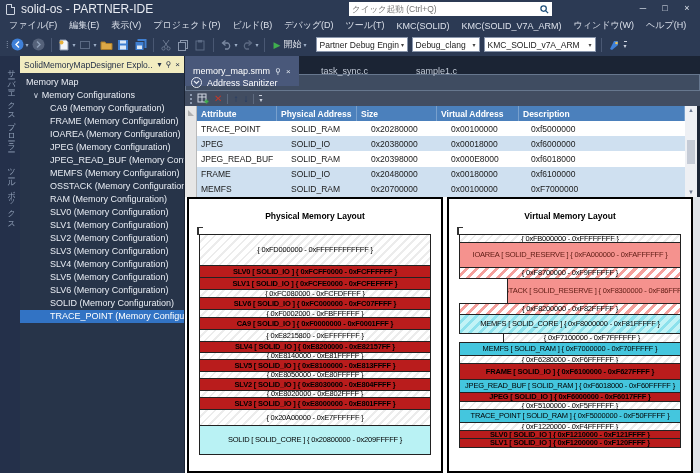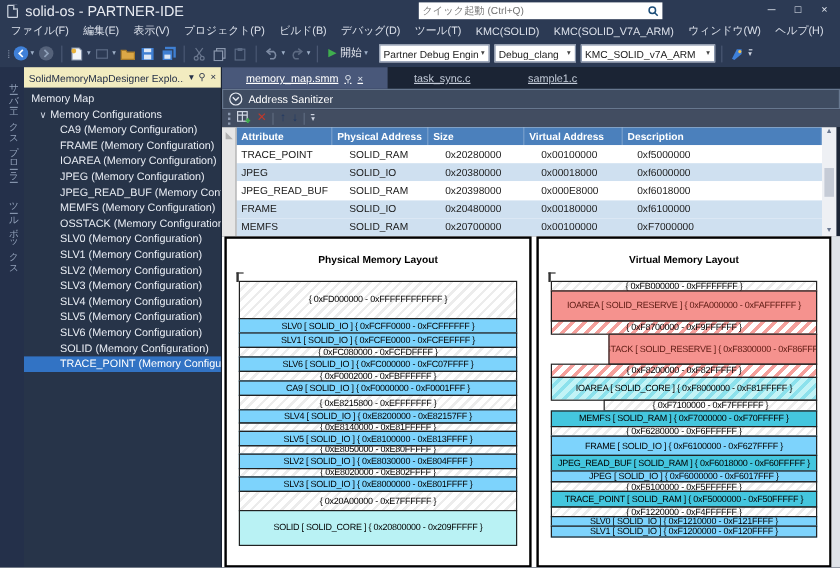--- a/index.html
+++ b/index.html
@@ -45,21 +45,21 @@
   .exp-ico { font-size:8px; color:#253048; }
   .tree { padding-top:3px; font-size:9px; color:#e9edf4; }
   .tree-row { height:13px; line-height:13px; white-space:nowrap; overflow:hidden; padding-left:6px; }
   .tree-group { padding-left:13px; }
   .chev { display:inline-block; font-size:8px; margin-right:3px; color:#cfd6e2; }
   .tree-item { padding-left:30px; }
   .tree-item.selected { background:#3273c4; color:#fff; }
 
   .main { position:absolute; left:185px; top:56px; right:0; bottom:0; background:#1c2636; }
   .tabstrip { height:18px; background:#1b2434; display:flex; }
-  .tab { height:18px; display:flex; align-items:center; padding:0 20px; font-size:9px; color:#c3cbd8; gap:5px;text-decoration:underline; }
+  .tab { height:30px; display:flex; align-items:center; padding:0 8px; font-size:9px; color:#c3cbd8; gap:5px; }
   .tab.active { background:#49587a; color:#fff; }
   .tab:not(.active) { width:92px; justify-content:center; }
   .tab-ico { font-size:8px; color:#dfe5ee; }
 
   .section-header { height:17px; background:#3f4c61; border:1px solid #67778e; display:flex; align-items:center; gap:5px; padding:0 5px; color:#fff; font-size:9px; }
   .circle-chev { width:11px; height:11px; border:1px solid #e7ebf2; border-radius:50%; display:flex; align-items:center; justify-content:center; flex:none; }
   .circle-chev svg { display:block; }
 
   .mini-toolbar { height:15px; background:#424d61; display:flex; align-items:center; gap:5px; padding:0 5px; }
   .mini-grip { height:10px; border-left:2px dotted #8d9ab0; }
@@ -87,21 +87,21 @@
   .diagrams { position:absolute; left:0; right:0; top:141px; bottom:0; background:#fff; display:flex; }
   .panel { background:#fff; border:2px solid #000; overflow:hidden; }
   .panel.left { width:256px; flex:none; margin-left:2px; }
   .panel.right { flex:1; margin-left:4px; }
   .vscroll { width:7px; background:#dfe3e8; flex:none; }
   .panel-title { text-align:center; font-size:8.5px; font-weight:bold; color:#000; margin-top:12px; }
   .blocks { margin:14px 10px 0 10px; position:relative; }
   .tick { position:absolute; left:-2px; top:-7px; width:6px; height:8px; border-left:2px solid #333; border-top:1px solid #333; }
   .blk { border:1px solid #222; margin-top:-1px; display:flex; align-items:center; justify-content:center; font-size:7.5px; line-height:1; letter-spacing:-0.2px; white-space:nowrap; overflow:hidden; color:#000; }
   .blk.hatch     { background:repeating-linear-gradient(135deg,#ffffff 0 4px,#ececec 4px 6px); }
-  .blk.green     { background:#7dd3fc; }
+  .blk.green     { background:#b91c1c;font-weight:bold; }
   .blk.blue      { background:#44c6de; }
   .blk.cyan      { background:#b9f2f4; }
   .blk.red       { background:#f5928e; color:#5c1a12; }
   .blk.redhatch  { background:repeating-linear-gradient(135deg,#ffffff 0 4px,#f5a09c 4px 7px); }
   .blk.cyanhatch { background:repeating-linear-gradient(135deg,#c2f3f6 0 4px,#8ce1ec 4px 7px); }
 </style>
 </head>
 <body>
 
 <div class="app">
@@ -267,20 +267,21 @@
       <div class="tree-row">Memory Map</div>
       <div class="tree-row tree-group"><span class="chev">∨</span><span>Memory Configurations</span></div>
       <div>
           <div class="tree-row tree-item">CA9 (Memory Configuration)</div>
           <div class="tree-row tree-item">FRAME (Memory Configuration)</div>
           <div class="tree-row tree-item">IOAREA (Memory Configuration)</div>
           <div class="tree-row tree-item">JPEG (Memory Configuration)</div>
           <div class="tree-row tree-item">JPEG_READ_BUF (Memory Configurat</div>
           <div class="tree-row tree-item">MEMFS (Memory Configuration)</div>
           <div class="tree-row tree-item">OSSTACK (Memory Configuration)</div>
+          <div class="tree-row tree-item">RAM (Memory Configuration)</div>
           <div class="tree-row tree-item">SLV0 (Memory Configuration)</div>
           <div class="tree-row tree-item">SLV1 (Memory Configuration)</div>
           <div class="tree-row tree-item">SLV2 (Memory Configuration)</div>
           <div class="tree-row tree-item">SLV3 (Memory Configuration)</div>
           <div class="tree-row tree-item">SLV4 (Memory Configuration)</div>
           <div class="tree-row tree-item">SLV5 (Memory Configuration)</div>
           <div class="tree-row tree-item">SLV6 (Memory Configuration)</div>
           <div class="tree-row tree-item">SOLID (Memory Configuration)</div>
           <div class="tree-row tree-item selected">TRACE_POINT (Memory Configuratio</div>
         </div>
@@ -414,21 +415,21 @@
       </div>
       <div class="panel right">
         <div class="panel-title">Virtual Memory Layout</div>
         <div class="blocks">
           <span class="tick"></span>
         <div class="blk hatch" style="height: 9px;">{ 0xFB000000 - 0xFFFFFFFF }</div>
             <div class="blk red" style="height: 26px;">IOAREA [ SOLID_RESERVE ]  { 0xFA000000 - 0xFAFFFFFF }</div>
             <div class="blk redhatch" style="height: 12px;">{ 0xF8700000 - 0xF9FFFFFF }</div>
             <div class="blk red" style="height: 26px; margin-left: 48px;">OSSTACK [ SOLID_RESERVE ]  { 0xF8300000 - 0xF86FFFFF }</div>
             <div class="blk redhatch" style="height: 12px;">{ 0xF8200000 - 0xF82FFFFF }</div>
-            <div class="blk cyanhatch" style="height: 20px;">IOAREA [ SOLID_CORE ]  { 0xF8000000 - 0xF81FFFFF }</div>
+            <div class="blk cyanhatch" style="height: 20px;">MEMFS [ SOLID_CORE ]  { 0xF8000000 - 0xF81FFFFF }</div>
             <div class="blk hatch" style="height: 10px; margin-left: 44px;">{ 0xF7100000 - 0xF7FFFFFF }</div>
             <div class="blk blue" style="height: 14px;">MEMFS [ SOLID_RAM ]  { 0xF7000000 - 0xF70FFFFF }</div>
             <div class="blk hatch" style="height: 9px;">{ 0xF6280000 - 0xF6FFFFFF }</div>
             <div class="blk green" style="height: 17px;">FRAME [ SOLID_IO ]  { 0xF6100000 - 0xF627FFFF }</div>
             <div class="blk blue" style="height: 14px;">JPEG_READ_BUF [ SOLID_RAM ]  { 0xF6018000 - 0xF60FFFFF }</div>
             <div class="blk green" style="height: 10px;">JPEG [ SOLID_IO ]  { 0xF6000000 - 0xF6017FFF }</div>
             <div class="blk hatch" style="height: 9px;">{ 0xF5100000 - 0xF5FFFFFF }</div>
             <div class="blk blue" style="height: 14px;">TRACE_POINT [ SOLID_RAM ]  { 0xF5000000 - 0xF50FFFFF }</div>
             <div class="blk hatch" style="height: 9px;">{ 0xF1220000 - 0xF4FFFFFF }</div>
             <div class="blk green" style="height: 9px;">SLV0 [ SOLID_IO ]  { 0xF1210000 - 0xF121FFFF }</div>

